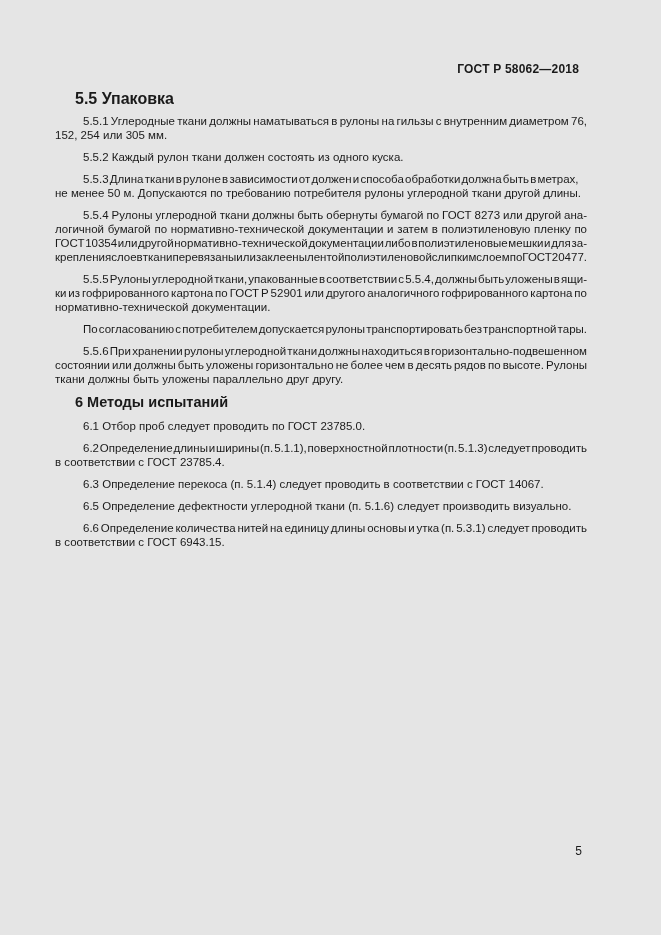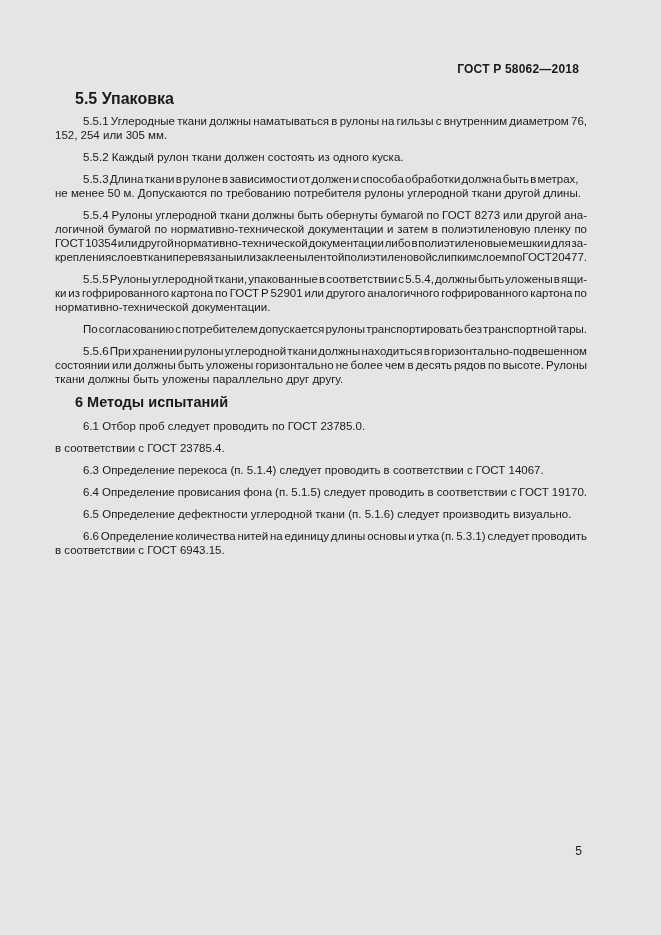--- a/index.html
+++ b/index.html
@@ -98,27 +98,25 @@
         <div class="para">
           <div class="line first just"><span style="word-spacing: -1.9184px;">5.5.6 При хранении рулоны углеродной ткани должны находиться в горизонтально-подвешенном</span></div>
           <div class="line just"><span style="word-spacing: -1.05692px;">состоянии или должны быть уложены горизонтально не более чем в десять рядов по высоте. Рулоны</span></div>
           <div class="line"><span>ткани должны быть уложены параллельно друг другу.</span></div>
         </div>
         <div class="sec-title main">6 Методы испытаний</div>
         <div class="para">
           <div class="line first"><span>6.1 Отбор проб следует проводить по ГОСТ 23785.0.</span></div>
         </div>
         <div class="para">
+          <div class="line first just"><span style="word-spacing: -2.32422px;">6.2 Определение длины и ширины (п. 5.1.1), поверхностной плотности (п. 5.1.3) следует проводить</span></div>
           <div class="line"><span>в соответствии с ГОСТ 23785.4.</span></div>
         </div>
         <div class="para">
           <div class="line first"><span>6.3 Определение перекоса (п. 5.1.4) следует проводить в соответствии с ГОСТ 14067.</span></div>
-        </div>
-        <div class="para">
-          <div class="line first"><span style="word-spacing: -0.171875px;">6.4 Определение провисания фона (п. 5.1.5) следует проводить в соответствии с ГОСТ 19170.</span></div>
         </div>
         <div class="para">
           <div class="line first"><span>6.5 Определение дефектности углеродной ткани (п. 5.1.6) следует производить визуально.</span></div>
         </div>
         <div class="para">
           <div class="line first just"><span style="word-spacing: -1.35216px;">6.6 Определение количества нитей на единицу длины основы и утка (п. 5.3.1) следует проводить</span></div>
           <div class="line"><span>в соответствии с ГОСТ 6943.15.</span></div>
         </div>
       </div>
   </div>

